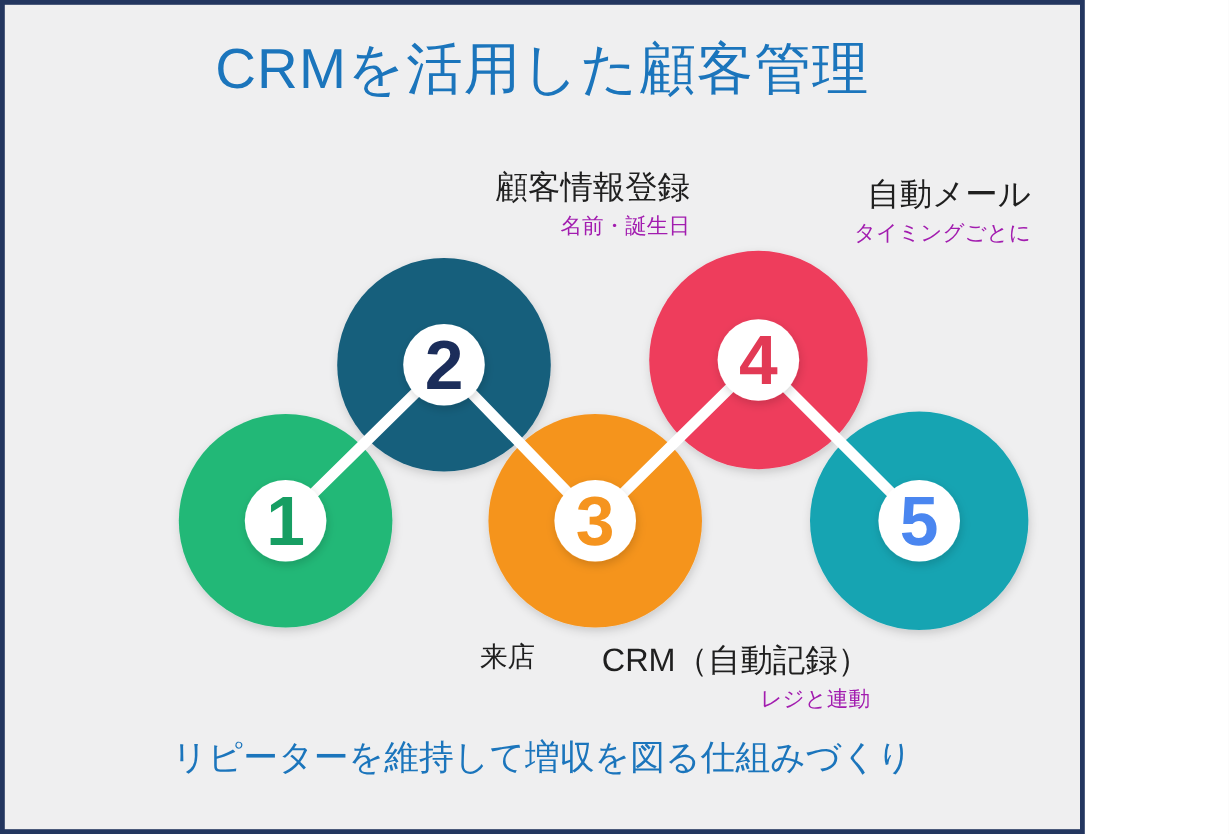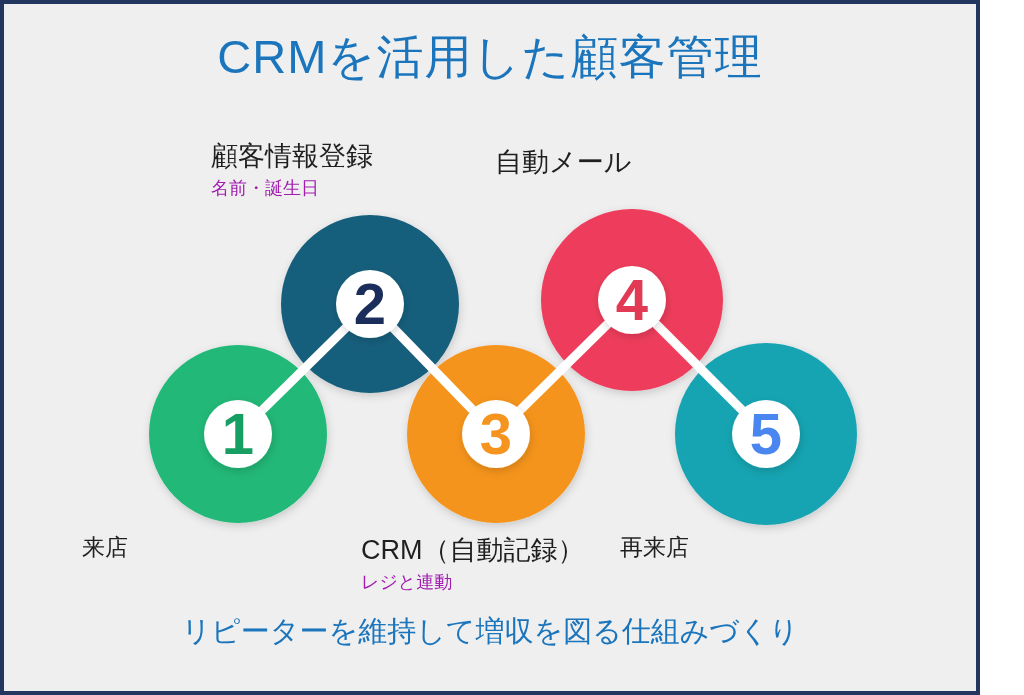--- a/index.html
+++ b/index.html
@@ -10,36 +10,37 @@
     --label-color:#1f1f1f;
   }
   *{margin:0;padding:0;box-sizing:border-box;}
   body{
     width:1024px;height:695px;
     font-family:"Liberation Sans","DejaVu Sans",sans-serif;
     background:#fff;
   }
   .canvas{
     position:relative;
-    width:980px;height:695px;
+    width:904px;height:695px;
     background:var(--bg);
     border:4px solid var(--border-color);
     overflow:hidden;
     text-decoration:underline;
   }
   .title{
     position:absolute;top:22px;left:0;right:0;
     text-align:center;
     font-size:47px;font-weight:500;letter-spacing:1px;
     color:var(--title-color);
   }
   .diagram-svg{position:absolute;left:0;top:0;}
   .step-label{
-    position:absolute;width:320px;text-align:left;
+    position:absolute;width:320px;text-align:right;
     color:var(--label-color);
+    margin-left:44px;
   }
   .step-label .main{font-size:27px;font-weight:500;line-height:1.2;}
   .step-label .sub{font-size:18px;font-weight:400;color:#a21caf;margin-top:4px;}
   .step-label.small .main{font-size:23px;}
   .label-above-2{left:207px;top:136px;}
   .label-above-4{left:491px;top:142px;}
   .label-below-1{left:78px;top:530px;}
   .label-below-3{left:357px;top:530px;}
   .label-below-5{left:616px;top:530px;}
   .footer{
@@ -60,20 +61,21 @@
 <div class="canvas">
 
   <div class="title">CRMを活用した顧客管理</div>
 
   <div class="step-label label-above-2">
     <div class="main">顧客情報登録</div>
     <div class="sub">名前・誕生日</div>
   </div>
   <div class="step-label label-above-4">
     <div class="main">自動メール</div>
+    <div class="sub">タイミングごとに</div>
   </div>
 
   <svg class="diagram-svg" width="1024" height="695" viewBox="0 0 1024 695">
     <defs>
       <filter id="softshadow" x="-30%" y="-30%" width="160%" height="160%">
         <feDropShadow dx="1" dy="3" stdDeviation="4" flood-color="#000" flood-opacity="0.16"></feDropShadow>
       </filter>
     </defs>
 
     <g filter="url(#softshadow)">

